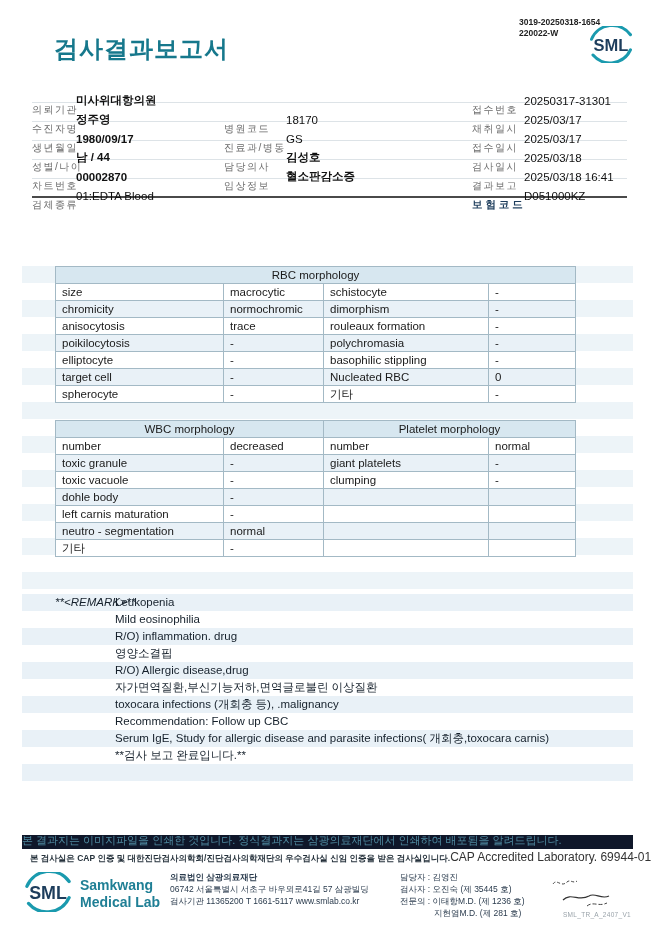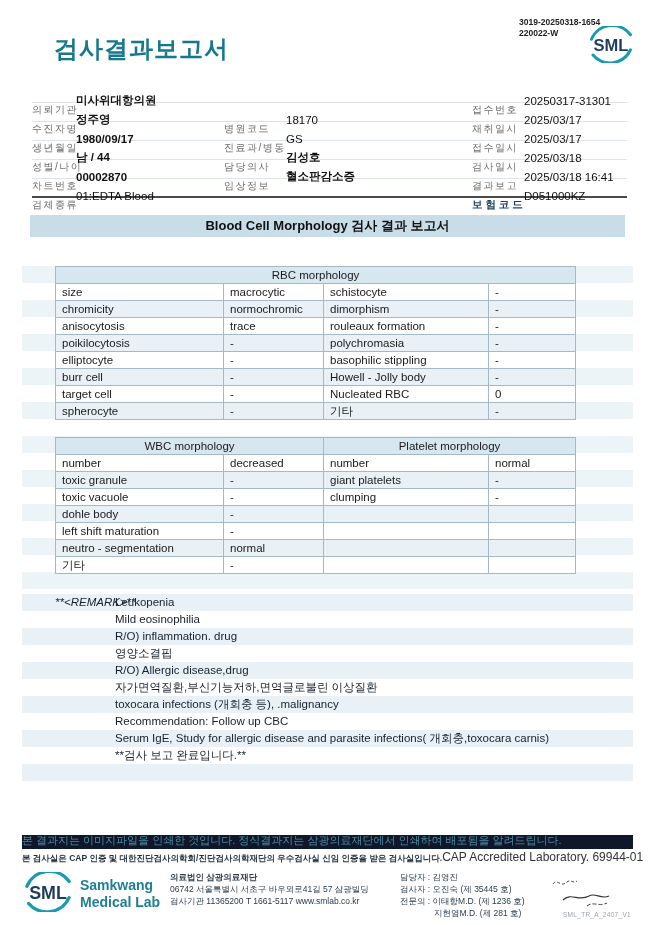--- a/index.html
+++ b/index.html
@@ -33,21 +33,21 @@
   table.morph thead td { background:#d7e7f0; text-align:center; }
   table.morph tbody tr:nth-child(even) td { background:#e9f1f7; }
   
   .remark { position:absolute; left:22px; right:22px; top:594px; }
   .remark-row { display:flex; height:17px; line-height:17px; font-size:11.5px; color:#15202b; white-space:nowrap; }
   .remark-row:nth-child(odd) { background:#e9f1f7; }
   .remark-prefix { width:93px; padding-left:33px; flex:0 0 auto;font-style:italic; }
   
   .disclaimer { position:absolute; left:22px; right:22px; top:835px; }
   .disc1 { background:#0f172a; color:#4f8aa0; font-size:11px; height:14px; line-height:10px; white-space:nowrap; }
-  .disc2row { display:flex; justify-content:space-between; align-items:baseline; margin-top:1px; }
+  .disc2row { display:flex; justify-content:space-between; align-items:baseline; margin-top:1px;margin-left:8px; }
   .disc2 { color:#26323c; font-size:8.5px; font-weight:bold; white-space:nowrap; }
   .cap { color:#333; font-size:12px; white-space:nowrap; }
   
   .footer { position:absolute; left:22px; right:22px; top:868px; display:flex; }
   .brand { display:flex; align-items:center; gap:6px; width:148px; flex:0 0 auto; }
   .brand-name { font-size:14px; font-weight:bold; color:#1f7f95; line-height:1.15; }
   .f-mid { width:230px; flex:0 0 auto; font-size:8.5px; color:#2a3b4d; line-height:12px; padding-top:3px; }
   .f-mid .org { font-weight:bold; }
   .f-right { position:relative; font-size:8.5px; color:#2a3b4d; line-height:12px; padding-top:3px; flex:1; }
   .f-right .indent { padding-left:34px; }
@@ -119,21 +119,20 @@
     <div class="p-row last">
       <span class="lbl">검체종류</span>
       <span class="val">01:EDTA Blood</span>
       <span class="lbl"></span>
       <span class="val"></span>
       <span class="lbl dark">보 험 코 드</span>
       <span class="val">D051000KZ</span>
     </div>
   </div>
 
-  <div class="section-bar">Blood Cell Morphology 검사 결과 보고서</div>
 
   <div class="tables-zone">
 
     <table class="morph">
       <colgroup>
           <col style="width:168px">
           <col style="width:100px">
           <col style="width:165px">
           <col style="width:87px">
         </colgroup>
@@ -167,26 +166,20 @@
             <td>polychromasia</td>
             <td>-</td>
           </tr>
         <tr>
             <td>elliptocyte</td>
             <td>-</td>
             <td>basophilic stippling</td>
             <td>-</td>
           </tr>
         <tr>
-            <td>burr cell</td>
-            <td>-</td>
-            <td>Howell - Jolly body</td>
-            <td>-</td>
-          </tr>
-        <tr>
             <td>target cell</td>
             <td>-</td>
             <td>Nucleated RBC</td>
             <td>0</td>
           </tr>
         <tr>
             <td>spherocyte</td>
             <td>-</td>
             <td>기타</td>
             <td>-</td>
@@ -226,21 +219,21 @@
             <td>clumping</td>
             <td>-</td>
           </tr>
         <tr>
             <td>dohle body</td>
             <td>-</td>
             <td></td>
             <td></td>
           </tr>
         <tr>
-            <td>left shift maturation</td>
+            <td>left carnis maturation</td>
             <td>-</td>
             <td></td>
             <td></td>
           </tr>
         <tr>
             <td>neutro - segmentation</td>
             <td>normal</td>
             <td></td>
             <td></td>
           </tr>

